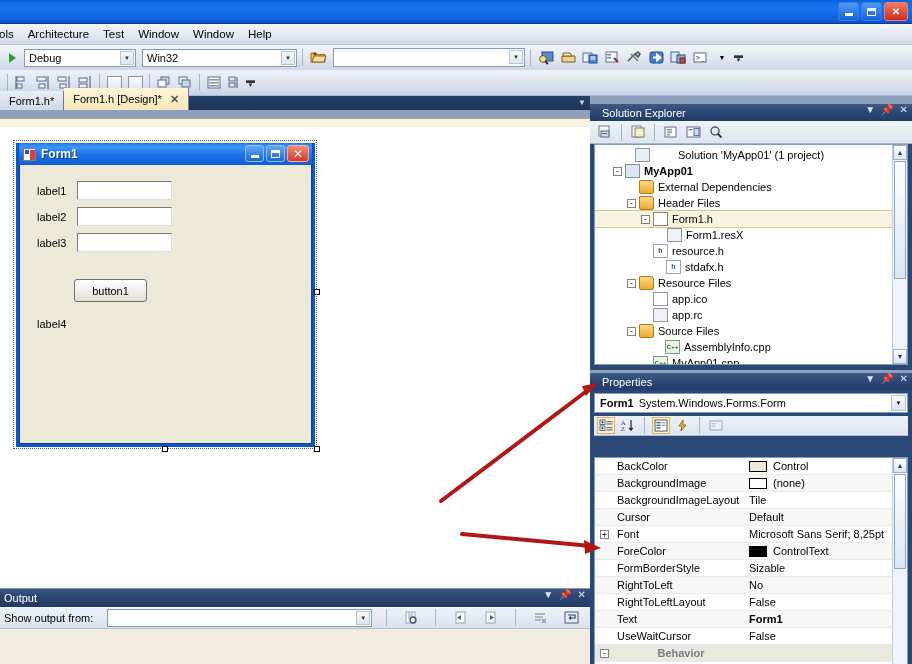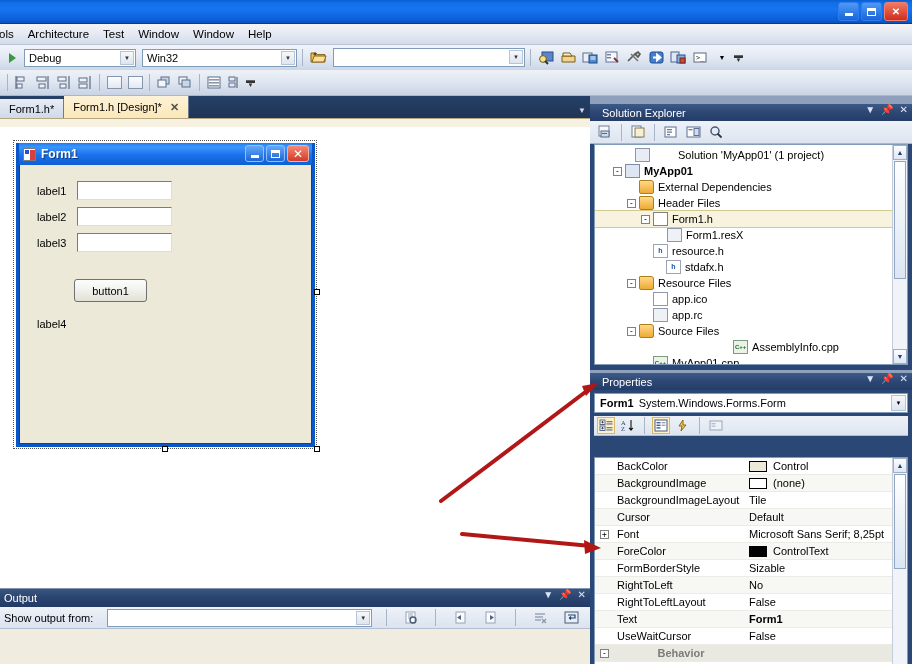--- a/index.html
+++ b/index.html
@@ -69,21 +69,21 @@
   }
   .tsep{ width:1px; height:17px; background:#a8b4c8; margin:0 3px; }
   .playtri{
     width:0;height:0;border-left:7px solid #3a9a3a;border-top:5px solid transparent;border-bottom:5px solid transparent;
   }
   .glyphbox{ width:15px;height:13px;border:1px solid #8795ab;background:linear-gradient(180deg,#fbfcfe,#e3e9f2);}
   .ovf{ font-size:9px; color:#333; display:flex;flex-direction:column;align-items:center;line-height:5px;}
 
   
   #tabstrip{
-    position:absolute; left:0; top:96px; width:590px; height:22px;
+    position:absolute; left:0; top:96px; width:590px; height:14px;
     background:linear-gradient(180deg,#253f66,#1f3557);
     display:flex; align-items:flex-end;
   }
   .tab{
     height:19px; padding:0 9px; display:flex; align-items:center;
     font-size:11px; white-space:nowrap;
     background:linear-gradient(180deg,#e9eef6,#cfd9e9); color:#000;
     border-right:1px solid #6b7a95;
   }
   .tab.active{
@@ -640,21 +640,21 @@
         <div class="trow" style="padding-left: 46px;">
           <span class="noexp"></span>
           <span class="ico resx"></span>
           <span>app.rc</span>
         </div>
         <div class="trow" style="padding-left: 32px;">
           <span class="exp">-</span>
           <span class="ico folder"></span>
           <span>Source Files</span>
         </div>
-        <div class="trow" style="padding-left: 58px; justify-content: center;">
+        <div class="trow" style="padding-left: 58px;">
           <span class="noexp"></span>
           <span class="ico cpp">C++</span>
           <span>AssemblyInfo.cpp</span>
         </div>
         <div class="trow" style="padding-left: 46px;">
           <span class="noexp"></span>
           <span class="ico cpp">C++</span>
           <span>MyApp01.cpp</span>
         </div>
       </div>

